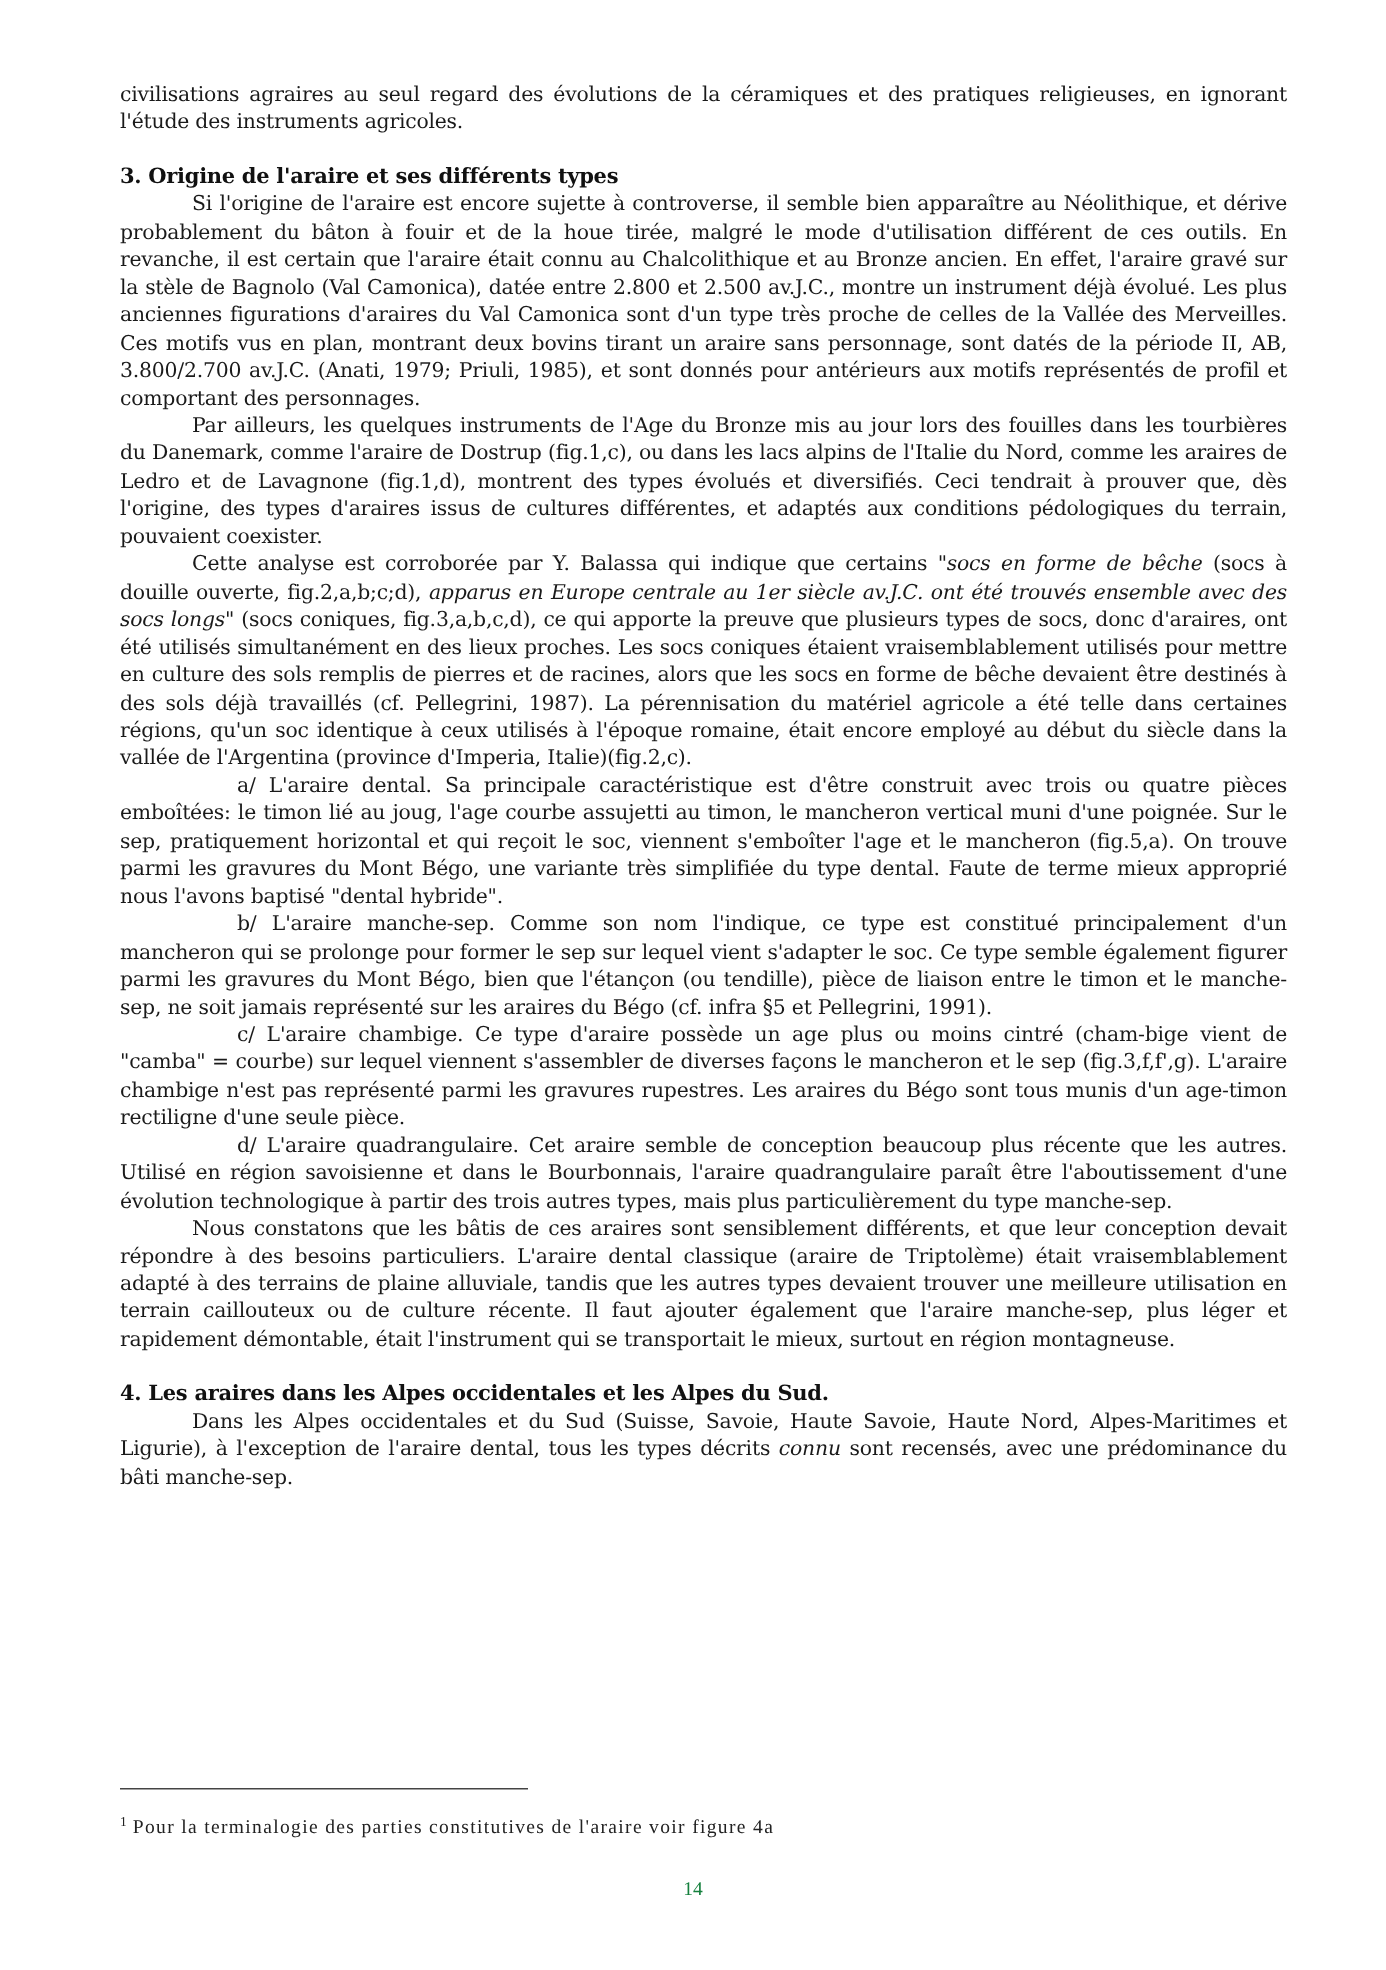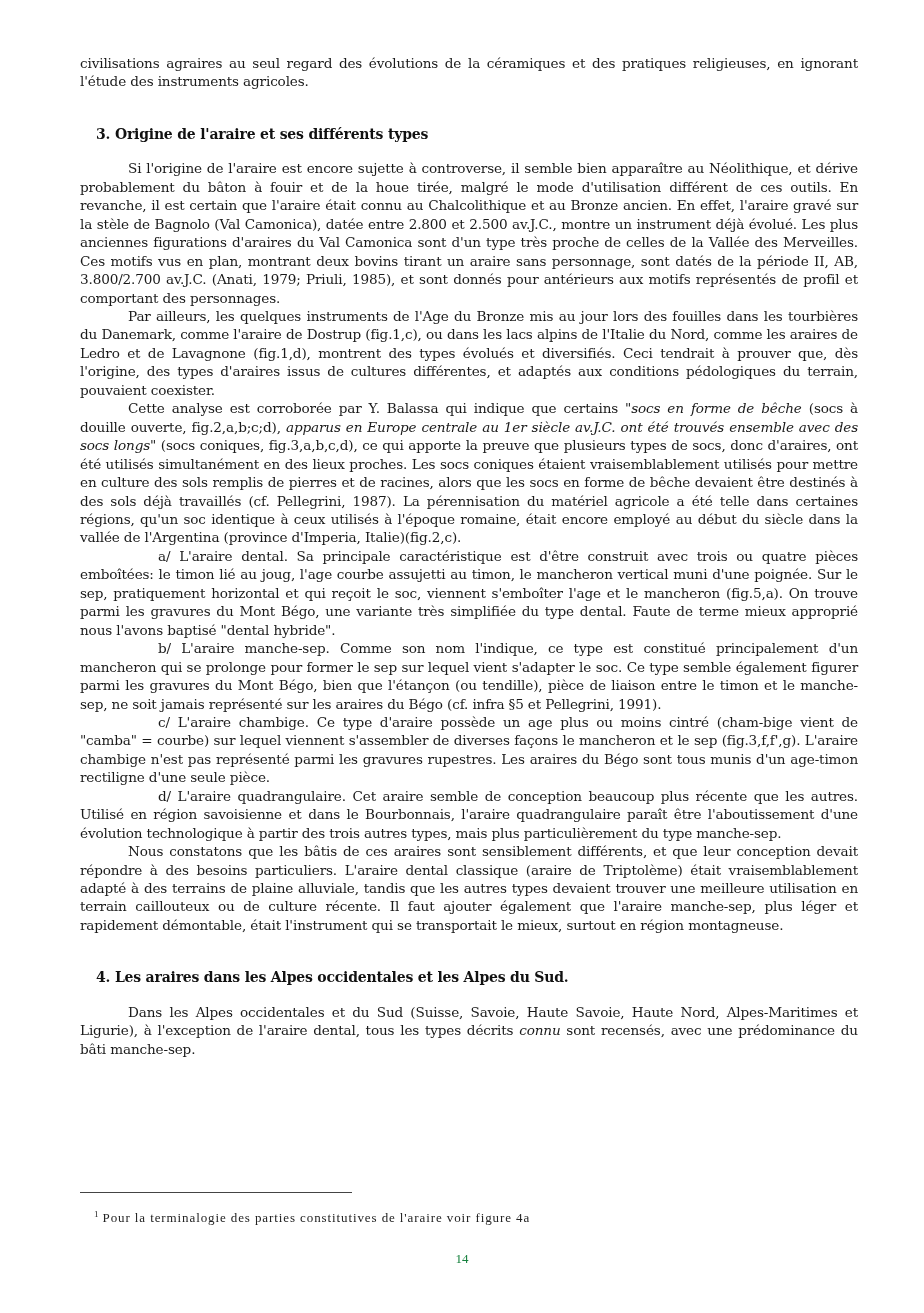--- a/index.html
+++ b/index.html
@@ -7,33 +7,33 @@
   .page {
     position: absolute; left: 80px; top: 54px; width: 778px;
     font-family: "DejaVu Serif", "Liberation Serif", serif;
     font-size: 13.6px; line-height: 18.45px; color: #1a1a1a;
     letter-spacing: -0.15px;
   }
   p { margin: 0; text-align: justify; hyphens: none; }
   .indent { text-indent: 48px; }
   .indent-sub { text-indent: 78px; }
   h2 {
-    margin: 16px; font-size: 14px; font-weight: bold; line-height: 18.45px;
+    margin: 0; font-size: 14px; font-weight: bold; line-height: 18.45px;
     font-family: "DejaVu Serif", "Liberation Serif", serif; color: #111;
     letter-spacing: -0.2px;
   }
   .gap { height: 18px; }
   i, em { font-style: italic; }
   sup { font-size: 8px; line-height: 0; vertical-align: 5px; }
   .footnote-rule {
     position: absolute; left: 80px; top: 1192px; width: 272px; height: 1px;
     background: #444;
   }
   .footnote {
-    position: absolute; left: 94px; top: 1210px; width: 700px;
+    position: absolute; left: 80px; top: 1210px; width: 700px;
     font-family: "Liberation Serif", serif; font-size: 13px; color: #222;
     letter-spacing: 0.9px;
   }
   .footnote sup { font-size: 9px; vertical-align: 5px; margin-right: 4px; letter-spacing: 0; }
   .page-number {
     position: absolute; left: 0; width: 924px; top: 1251px; text-align: center;
     font-family: "Liberation Serif", serif; font-size: 13px; color: #15803d;
   }
 </style>
 </head>

